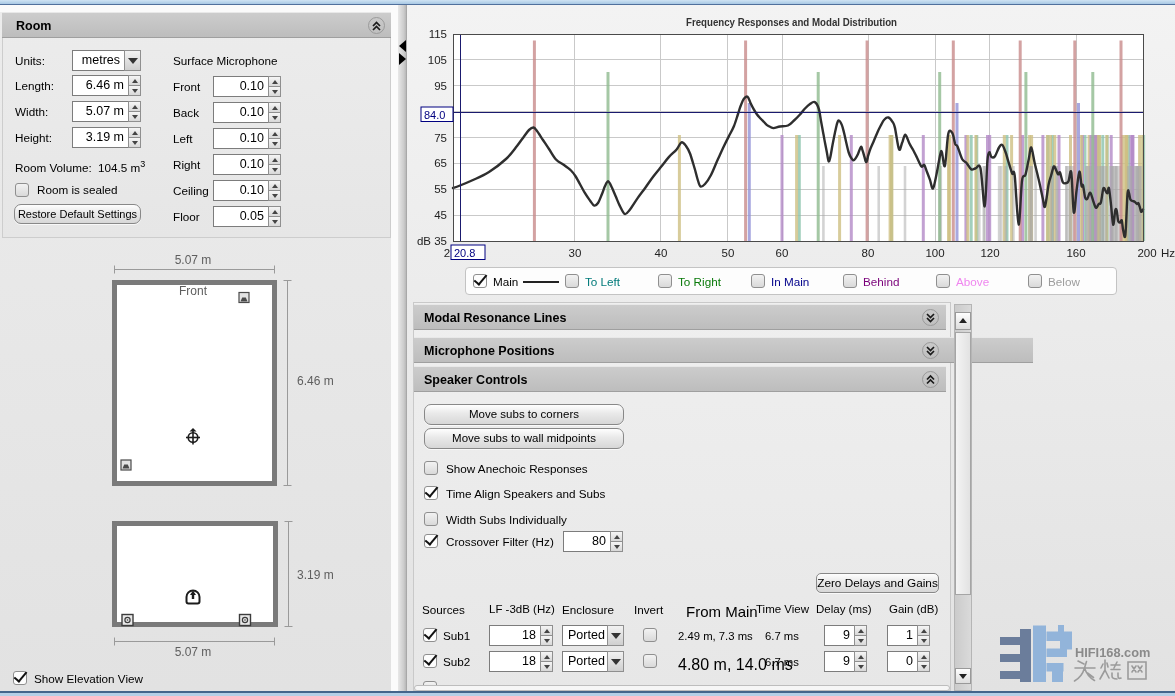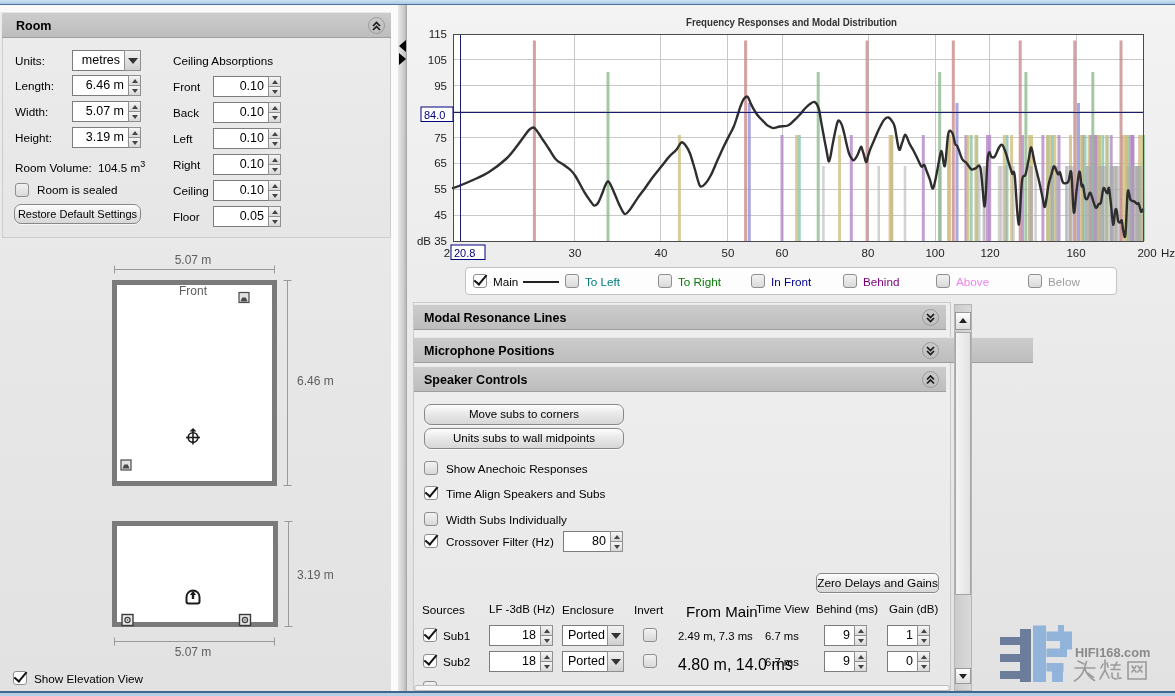--- a/index.html
+++ b/index.html
@@ -80,21 +80,21 @@
 <div class="field" style="left:72px;top:127px;width:57px;height:21px">
     <span>3.19 m</span>
   </div>
 <div class="spinb up" style="left:128px;top:127px;height:11px"></div>
 <div class="spinb dn" style="left:128px;top:137px;height:11px"></div>
 <div class="lbl" style="left:15px;top:161px">Room Volume:</div>
 <div class="lbl" style="left:98px;top:161px">104.5 m<small3>3</small3></div>
 <div class="cb" style="left:15px;top:183px"></div>
 <div class="lbl" style="left:37px;top:183px">Room is sealed</div>
 <div class="btn" style="left:14px;top:204px;width:127px;height:20px;line-height:18px;font-size:11px">Restore Default Settings</div>
-<div class="lbl" style="left:173px;top:54px">Ceiling Absorptions</div>
+<div class="lbl" style="left:173px;top:54px">Surface Microphone</div>
 <div class="lbl" style="left:173px;top:80px">Front</div>
 <div class="field" style="left:213px;top:76px;width:56px;height:21px">
     <span>0.10</span>
   </div>
 <div class="spinb up" style="left:268px;top:76px;height:11px"></div>
 <div class="spinb dn" style="left:268px;top:86px;height:11px"></div>
 <div class="lbl" style="left:173px;top:106px">Back</div>
 <div class="field" style="left:213px;top:102px;width:56px;height:21px">
     <span>0.10</span>
   </div>
@@ -365,21 +365,21 @@
 
 <div class="abs" style="left:465px;top:267px;width:652px;height:28px;background:#fdfdfd;border:1px solid #c3c3c3;border-radius:4px"></div>
 <div class="cb on" style="left:473px;top:274px"></div>
 <div class="lbl" style="left:493px;top:275px">Main</div>
 <div class="abs" style="left:523px;top:281px;width:36px;height:2px;background:#222"></div>
 <div class="cb" style="left:565px;top:274px"></div>
 <div class="lbl" style="left:585px;top:275px;color:#007a7a">To Left</div>
 <div class="cb" style="left:658px;top:274px"></div>
 <div class="lbl" style="left:678px;top:275px;color:#0a7a0a">To Right</div>
 <div class="cb" style="left:751px;top:274px"></div>
-<div class="lbl" style="left:771px;top:275px;color:#00008a">In Front</div>
+<div class="lbl" style="left:771px;top:275px;color:#00008a">In Main</div>
 <div class="cb" style="left:843px;top:274px"></div>
 <div class="lbl" style="left:863px;top:275px;color:#7a007a">Behind</div>
 <div class="cb" style="left:936px;top:274px"></div>
 <div class="lbl" style="left:956px;top:275px;color:#ef86ef">Above</div>
 <div class="cb" style="left:1028px;top:274px"></div>
 <div class="lbl" style="left:1048px;top:275px;color:#9d9d9d">Below</div>
 
 <div class="abs" style="left:413px;top:302px;width:538px;height:389px;border:1px solid #c9c9c9;background:linear-gradient(#efefef,#e7e7e7)"></div>
 <div class="hdr" style="left:414px;top:304px;width:532px">
     <span>Modal Resonance Lines</span>
@@ -399,42 +399,42 @@
 </div>
 <div class="hdr" style="left:414px;top:366px;width:532px">
     <span>Speaker Controls</span>
  <div class="chev" style="left:508px">
       <svg width="13" height="13">
         <path d="M3 6.5 L6.5 3 L10 6.5 M3 10.5 L6.5 7 L10 10.5" stroke="#1a1a1a" stroke-width="1.7" fill="none"></path>
       </svg>
     </div>
 </div>
 <div class="btn" style="left:424px;top:404px;width:200px;height:21px;line-height:19px">Move subs to corners</div>
-<div class="btn" style="left:424px;top:428px;width:200px;height:21px;line-height:19px">Units subs to wall midpoints</div>
+<div class="btn" style="left:424px;top:428px;width:200px;height:21px;line-height:19px">Move subs to wall midpoints</div>
 <div class="cb" style="left:424px;top:461px"></div>
 <div class="lbl" style="left:446px;top:462px">Show Anechoic Responses</div>
 <div class="cb on" style="left:424px;top:486px"></div>
 <div class="lbl" style="left:446px;top:487px">Time Align Speakers and Subs</div>
 <div class="cb" style="left:424px;top:512px"></div>
 <div class="lbl" style="left:446px;top:513px">Width Subs Individually</div>
 <div class="cb on" style="left:424px;top:534px"></div>
 <div class="lbl" style="left:446px;top:535px">Crossover Filter (Hz)</div>
 <div class="field" style="left:563px;top:531px;width:48px;height:21px">
     <span>80</span>
   </div>
 <div class="spinb up" style="left:610px;top:531px;height:11px"></div>
 <div class="spinb dn" style="left:610px;top:541px;height:11px"></div>
 <div class="btn" style="left:816px;top:573px;width:123px;height:20px;line-height:18px;border-radius:5px;font-size:11.8px">Zero Delays and Gains</div>
 <div class="lbl" style="left:422px;top:603px">Sources</div>
 <div class="lbl" style="left:489px;top:603px;font-size:11.5px">LF -3dB (Hz)</div>
 <div class="lbl" style="left:562px;top:603px">Enclosure</div>
 <div class="lbl" style="left:634px;top:603px">Invert</div>
 <div class="lbl" style="left:686px;top:603px;font-size:15px">From Main</div>
 <div class="lbl" style="left:756px;top:603px;font-size:11.5px">Time View</div>
-<div class="lbl" style="left:816px;top:603px;font-size:11.5px">Behind (ms)</div>
+<div class="lbl" style="left:816px;top:603px;font-size:11.5px">Delay (ms)</div>
 <div class="lbl" style="left:889px;top:603px;font-size:11.5px">Gain (dB)</div>
 
 <div class="cb on" style="left:423px;top:628px"></div>
 <div class="lbl" style="left:443px;top:629px">Sub1</div>
 <div class="field" style="left:489px;top:625px;width:52px;height:21px">
     <span>18</span>
   </div>
 <div class="spinb up" style="left:540px;top:625px;height:11px"></div>
 <div class="spinb dn" style="left:540px;top:635px;height:11px"></div>
 <div class="field" style="left:562px;top:625px;width:46px;height:21px">

